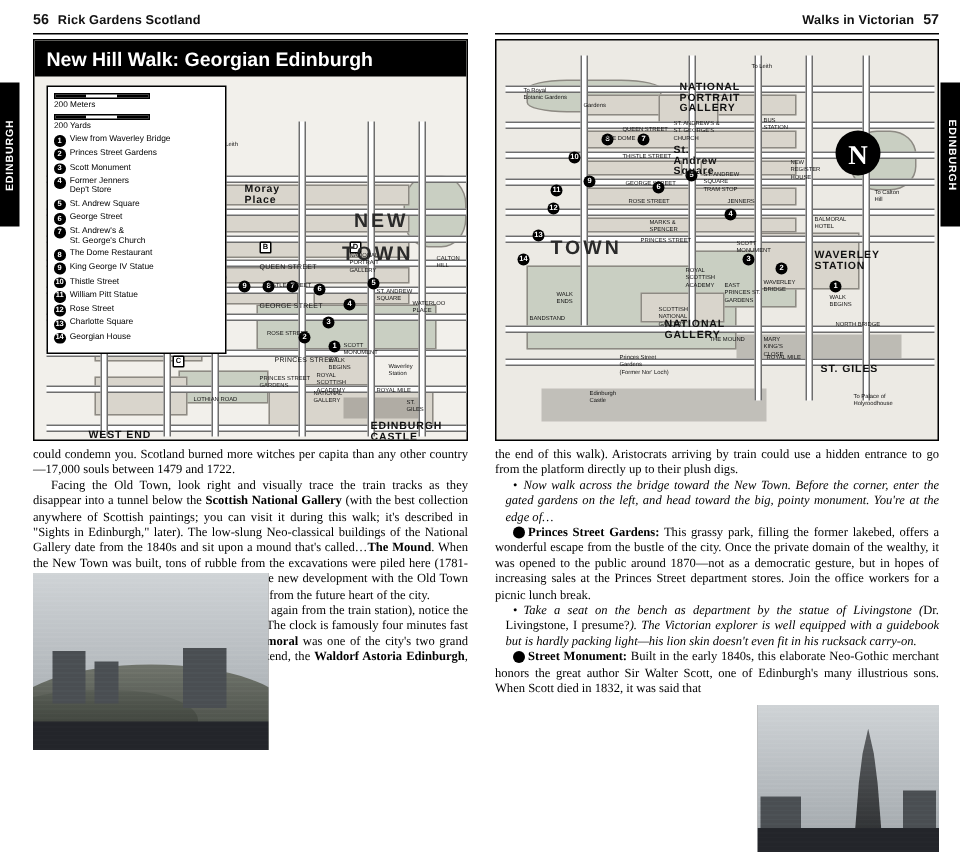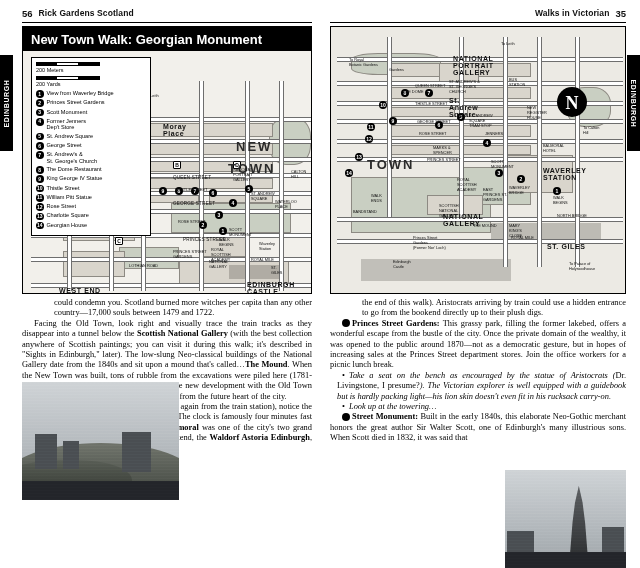--- a/index.html
+++ b/index.html
@@ -244,21 +244,21 @@
     position: absolute;
     width: 290px;
     font-family: "Liberation Serif", serif;
     font-size: 8.4px;
     line-height: 10.4px;
     color: #000;
     text-align: justify;
     hyphens: auto;
   }
   .col p { margin: 0; text-indent: 12px; }
-  .col p.noindent { text-indent: 0; margin-left: 32px; }
+  .col p.noindent { text-indent: 0; }
   .col-left { left: 22px; top: 298px; width: 290px; }
   .col-right { left: 330px; top: 298px; width: 296px; }
   b { font-weight: bold; }
   i { font-style: italic; }
   .inum {
     display: inline-flex;
     width: 8px; height: 8px;
     border-radius: 50%;
     background: #000;
     color: #fff;
@@ -327,34 +327,34 @@
 <body>
 
 <div id="page">
 
   <div class="runhead runhead-left">
     <span class="folio">56</span>
     <span class="title">Rick Gardens Scotland</span>
   </div>
   <div class="runhead runhead-right">
     <span class="title">Walks in Victorian</span>
-    <span class="folio">35</span>
+    <span class="folio">57</span>
   </div>
   <div class="rule rule-left"></div>
   <div class="rule rule-right"></div>
 
   <div class="edge-tab edge-left">
     <span>EDINBURGH</span>
   </div>
   <div class="edge-tab edge-right">
     <span>EDINBURGH</span>
   </div>
 
   <div class="map-left">
-    <div class="map-title">New Town Walk: Georgian Monument</div>
+    <div class="map-title">New Hill Walk: Georgian Edinburgh</div>
 
     <div class="map-canvas">
 
       <div class="green" style="left:148px;top:152px;width:120px;height:30px;"></div>
       <div class="green" style="left:246px;top:66px;width:42px;height:48px;border-radius:40%;"></div>
       <div class="green" style="left:36px;top:50px;width:46px;height:34px;border-radius:45%;"></div>
       <div class="green" style="left:96px;top:196px;width:60px;height:22px;"></div>
 
       <div class="block" style="left:120px;top:72px;width:130px;height:14px;"></div>
       <div class="block" style="left:120px;top:92px;width:130px;height:12px;"></div>
@@ -680,24 +680,24 @@
     <div class="ph-hill"></div>
     <div class="ph-hill2"></div>
     <div class="ph-build" style="left:8%;top:44%;width:14%;height:30%;"></div>
     <div class="ph-build" style="left:26%;top:50%;width:10%;height:24%;"></div>
     <div class="ph-build" style="left:64%;top:42%;width:18%;height:34%;"></div>
     <div class="ph-fg"></div>
     <div class="ph-grain"></div>
   </div>
 
   <div class="col col-right">
-    <p class="noindent">the end of this walk). Aristocrats arriving by train could use a hidden entrance to go from the bookend directly up to their plush digs.</p>
+    <p class="noindent">the end of this walk). Aristocrats arriving by train could use a hidden entrance to go from the platform directly up to their plush digs.</p>
+    <p class="bullet"><i>Now walk across the bridge toward the New Town. Before the corner, enter the gated gardens on the left, and head toward the big, pointy monument. You're at the edge of…</i></p>
     <p><span class="inum">2</span><b>Princes Street Gardens:</b> <span>This grassy park, filling the former lakebed, offers a wonderful escape from the bustle of the city. Once the private domain of the wealthy, it was opened to the public around 1870—not as a democratic gesture, but in hopes of increasing sales at the Princes Street department stores. Join the office workers for a picnic lunch break.</span></p>
-    <p class="bullet"><i>Take a seat on the bench as encouraged by the statue of Aristocrats (</i><i style="font-style:normal">Dr. Livingstone, I presume?</i><i>). The Victorian explorer is well equipped with a guidebook but is hardly packing light—his lion skin doesn't even fit in his rucksack carry-on.</i></p>
-    <p class="bullet"><i>Look up at the towering…</i></p>
+    <p class="bullet"><i>Take a seat on the bench as department by the statue of Livingstone (</i><i style="font-style:normal">Dr. Livingstone, I presume?</i><i>). The Victorian explorer is well equipped with a guidebook but is hardly packing light—his lion skin doesn't even fit in his rucksack carry-on.</i></p>
     <p><span class="inum">3</span><b>Street Monument:</b> <span>Built in the early 1840s, this elaborate Neo-Gothic merchant honors the great author Sir Walter Scott, one of Edinburgh's many illustrious sons. When Scott died in 1832, it was said that</span></p>
   </div>
 
   <div class="photo photo-right">
     <div class="ph-sky"></div>
     <div class="ph-mono"></div>
     <div class="ph-build" style="left:2%;top:62%;width:22%;height:26%;"></div>
     <div class="ph-build" style="left:80%;top:58%;width:18%;height:30%;"></div>
     <div class="ph-fg"></div>
     <div class="ph-grain"></div>

